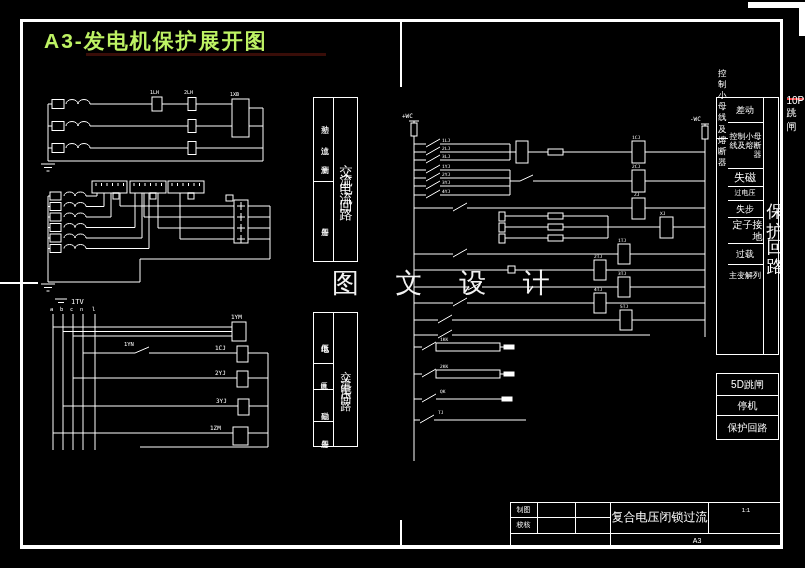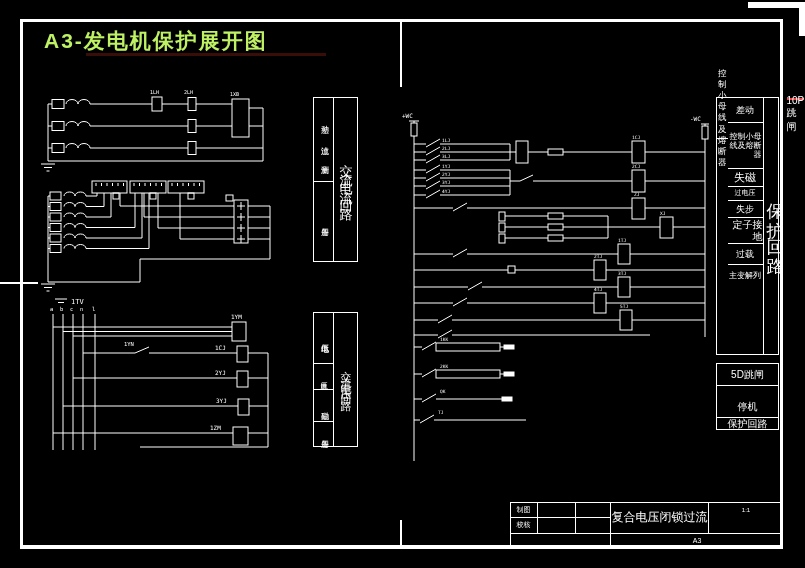--- a/index.html
+++ b/index.html
@@ -33,20 +33,21 @@
   <div class="wl" style="left:748px;top:2px;width:57px;height:6px;"></div>
   <div class="wl" style="left:799px;top:2px;width:6px;height:34px;"></div>
 
   <div class="wl" style="left:400px;top:19px;width:2px;height:68px;"></div>
   <div class="wl" style="left:400px;top:520px;width:2px;height:29px;"></div>
   <div class="wl" style="left:0px;top:282px;width:38px;height:2px;"></div>
 
   <div id="main-title">A3-发电机保护展开图</div>
   <div class="abs" style="left:86px;top:53px;width:240px;height:3px;background:#47100a;opacity:.8;"></div>
 
+  <div id="watermark">图 文 设 计</div>
 
   <svg class="abs" style="left:40px;top:78px;" width="280" height="380" viewBox="0 0 280 380">
     <g stroke="#fff" stroke-width="1" fill="none">
 
       <g>
         <path d="M8,26 H12 M8,48 H12 M8,70 H12 M8,26 V83 H223 M223,30 V83"></path>
         <path d="M1,86 H15 M4,89.5 H12 M6.5,93 H9.5"></path>
         <rect x="12" y="21.5" width="12" height="9"></rect>
           <path d="M26,26 a6,4.5 0 0 1 12,0 a6,4.5 0 0 1 12,0 M50,26 H112 M122,26 H148 M156,26 H192"></path>
         <rect x="112" y="19" width="10" height="14"></rect>
@@ -276,23 +277,23 @@
         <div class="rrow" style="height:21px;font-size:9px;">过载</div>
         <div class="rrow" style="height:22px;font-size:8px;">主变解列</div>
       </div>
       <div class="cell" style="flex:1;">
         <span class="vtext" style="font-size:17px;letter-spacing:18px;">保护回路</span>
       </div>
     </div>
     <div class="cell" style="height:28px;border-top:2px solid #ef4444;font-size:10px;">10P跳闸</div>
   </div>
 
-  <div class="tblbox" style="left:716px;top:363px;width:63px;height:67px;flex-direction:column;">
+  <div class="tblbox" style="left:716px;top:373px;width:63px;height:67px;flex-direction:column;">
     <div class="rrow" style="height:22px;font-size:10px;">5D跳闸</div>
-    <div class="rrow" style="height:20px;font-size:10px;margin-top:12px;">停机</div>
+    <div class="rrow" style="height:20px;font-size:10px;">停机</div>
     <div class="rrow" style="flex:1;font-size:10px;">保护回路</div>
   </div>
 
   <div>
     <div class="wl" style="left:510px;top:502px;width:1px;height:45px;"></div>
     <div class="wl" style="left:510px;top:502px;width:273px;height:1px;"></div>
     <div class="wl" style="left:510px;top:533px;width:273px;height:1px;"></div>
     <div class="wl" style="left:510px;top:517px;width:100px;height:1px;"></div>
     <div class="wl" style="left:537px;top:502px;width:1px;height:31px;"></div>
     <div class="wl" style="left:575px;top:502px;width:1px;height:31px;"></div>

